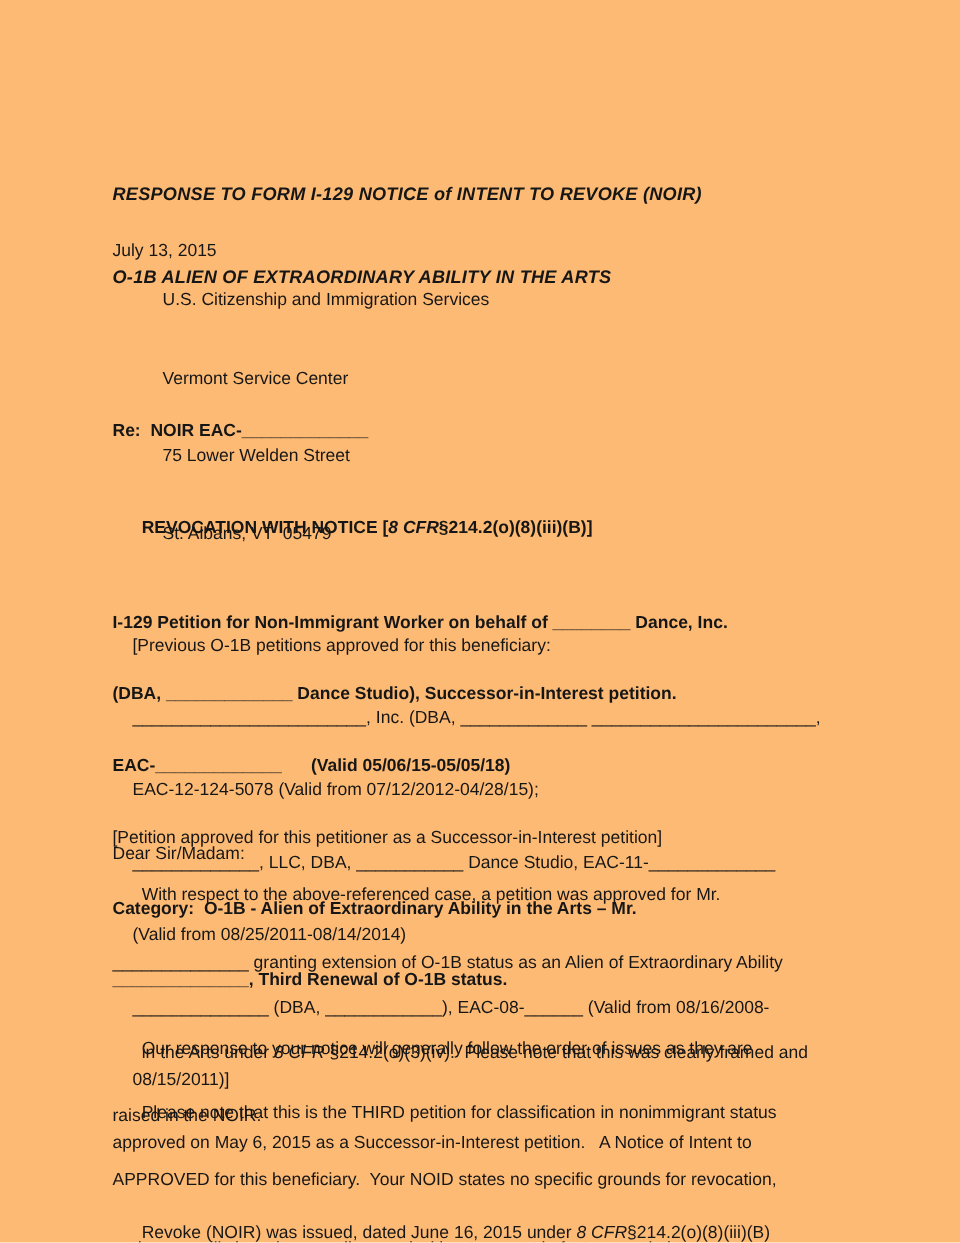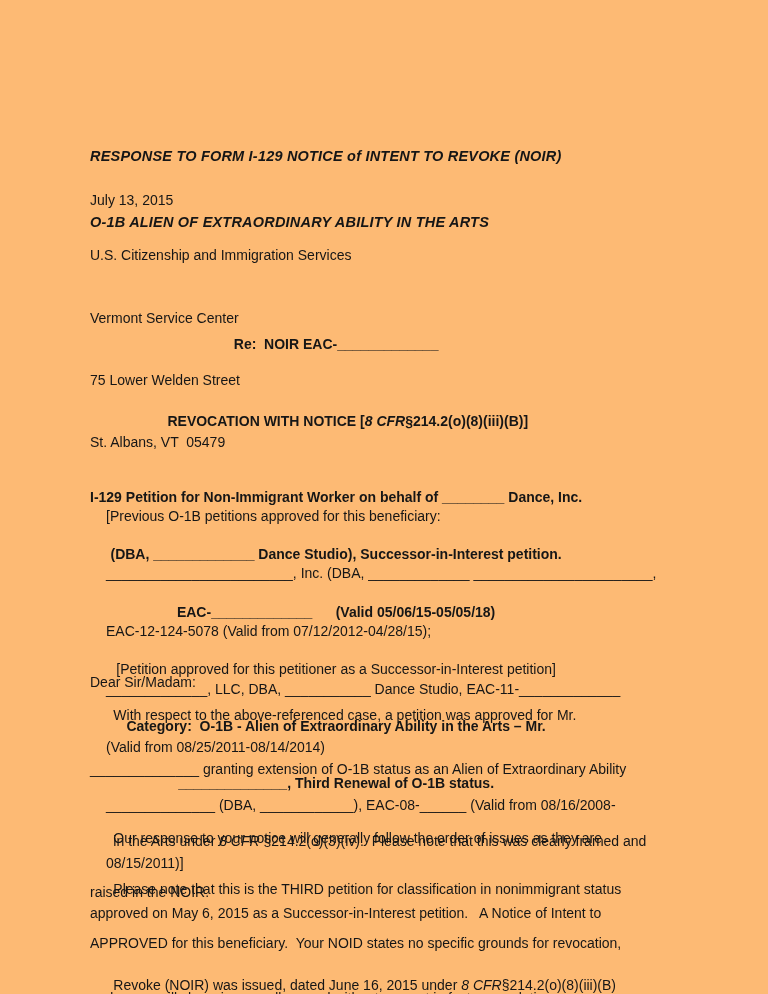--- a/index.html
+++ b/index.html
@@ -17,22 +17,22 @@
     white-space:pre;
     font-size:14px;
     line-height:19px;
     color:#161616;
   }
   .ln{min-height:1em;}
   .it{font-style:italic;}
   .rg{font-weight:normal;}
   #title{top:101px;font-weight:bold;font-style:italic;font-size:14.5px;line-height:22px;letter-spacing:0.2px;}
   #date{top:153px;}
-  #address{top:204px;line-height:20.7px;}
-  #re{top:297px;font-weight:bold;line-height:19.1px;text-align:center;}
+  #address{top:188px;line-height:20.7px;margin-left:40px;}
+  #re{top:297px;font-weight:bold;line-height:19.1px;}
   #prev{top:468px;line-height:19.3px;margin-left:16px;}
   #salutation{top:635px;}
   #para1{top:670px;line-height:18px;}
   #para2{top:792px;line-height:18.3px;}
   #para3{top:843px;line-height:18.3px;}
 </style>
 </head>
 <body>
 
 <div class="page">

